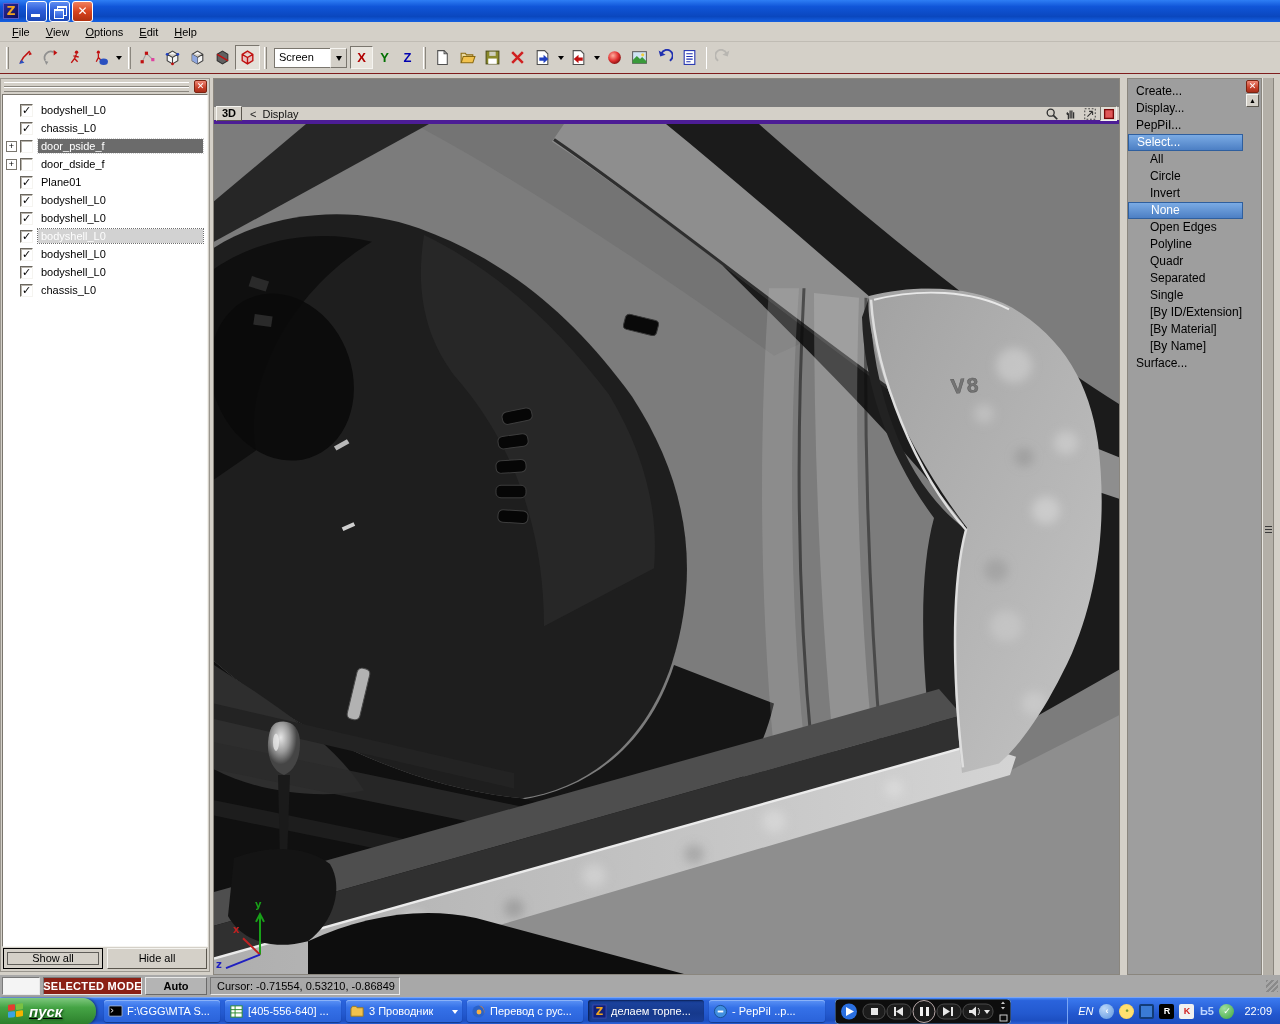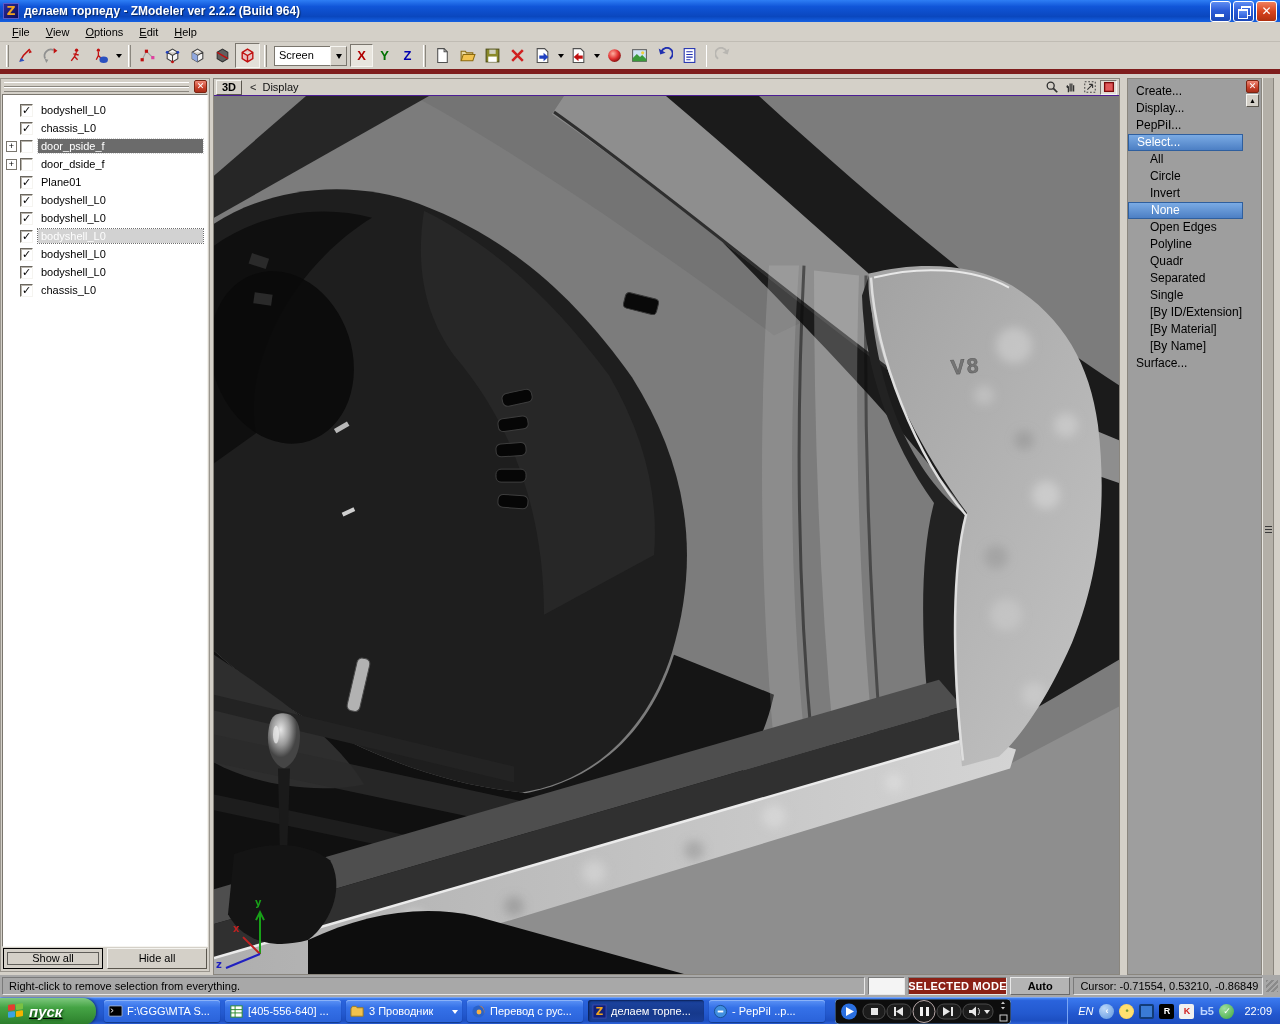--- a/index.html
+++ b/index.html
@@ -26,21 +26,21 @@
   .cap-btn.rest::after{content:"";position:absolute;left:4px;top:7px;width:8px;height:7px;border:1px solid #fff;border-top-width:2px;background:linear-gradient(180deg,#5f8df2,#2c5cd8);}
 
   
   #menubar{position:absolute;left:0;top:22px;width:1280px;height:20px;background:#d4d0c8;
     display:flex;align-items:center;padding-left:4px;border-bottom:1px solid #c0bcb4;}
   .menu-item{padding:2px 8px;color:#000;}
   .menu-item u{text-decoration:underline;}
 
   
   #toolbar{position:absolute;left:0;top:42px;width:1280px;height:32px;background:#d4d0c8;
-    display:flex;align-items:center;padding-left:2px;border-bottom:5px solid #7f1d1d;}
+    display:flex;align-items:center;padding-left:2px;border-bottom:1px solid #7f1d1d;}
   .tgrip{width:3px;height:22px;margin:0 4px;border-left:1px solid #fff;border-right:1px solid #8a867e;}
   .tbar{width:1px;height:22px;margin:0 4px;background:#8a867e;border-right:1px solid #fff;}
   .tbtn{width:25px;height:25px;display:flex;align-items:center;justify-content:center;
     border:1px solid transparent;}
   .tbtn.pressed{border-color:#7a766e #f5f4f0 #f5f4f0 #7a766e;background:#e3e0d9;}
   .tbtn.disabled svg{opacity:.4;filter:grayscale(1);}
   .tbtn svg{width:17px;height:17px;}
   .tcaret{width:11px;height:25px;display:flex;align-items:center;justify-content:center;}
   .tcaret::after{content:"";border:3px solid transparent;border-top:4px solid #000;margin-top:4px;}
   .combo{display:flex;align-items:center;margin:0 3px;}
@@ -80,21 +80,21 @@
     flex:1;margin-right:4px;}
   #lp-btns{flex:none;height:24px;display:flex;padding:1px 2px 2px;gap:4px;}
   .lp-btn{flex:1;background:#d4d0c8;border:1px solid;border-color:#f5f4f0 #5a564e #5a564e #f5f4f0;
     text-align:center;line-height:18px;}
   .lp-btn.focused{outline:1px solid #000;outline-offset:-1px;box-shadow:inset 0 0 0 3px #d4d0c8, inset 0 0 0 4px rgba(0,0,0,.55);}
 
   
   #viewport{position:absolute;left:213px;top:78px;width:907px;height:897px;
     border:1px solid #8a867e;background:#7c7c7c;display:flex;flex-direction:column;}
   #vp-head{height:17px;background:#d4d0c8;display:flex;align-items:center;flex:none;
-    border-bottom:1px solid #4c1d95;padding:0 2px;}
+    border-bottom:4px solid #4c1d95;padding:0 2px;margin-top:28px;}
   #vp-3d{width:26px;height:15px;font-weight:bold;font-size:11px;text-align:center;line-height:13px;
     background:#d4d0c8;border:1px solid;border-color:#f5f4f0 #5a564e #5a564e #f5f4f0;margin-right:8px;}
   #vp-back{margin-right:6px;color:#222;}
   #vp-crumb{color:#111;}
   #vp-tools{margin-left:auto;display:flex;align-items:center;gap:2px;}
   .vp-tool{width:17px;height:15px;display:flex;align-items:center;justify-content:center;}
   .vp-tool svg{width:14px;height:14px;}
   .vp-tool.active{border:1px solid;border-color:#7a766e #f5f4f0 #f5f4f0 #7a766e;background:#e0ddd6;}
   #vp-canvas{flex:1;position:relative;}
   #vp-canvas svg.scene{position:absolute;inset:0;width:100%;height:100%;}
@@ -156,21 +156,20 @@
   #tray .lang{color:#fff;font-size:11px;font-style:italic;}
   .tray-ic{width:15px;height:15px;display:flex;align-items:center;justify-content:center;
     font-size:9px;font-weight:bold;border-radius:2px;}
   #tray .clock{color:#fff;font-size:11px;margin-left:4px;}
 </style>
 </head>
 <body>
 
 <div id="titlebar">
   <div id="app-icon">Z</div>
-  <div id="title-text">делаем торпеду - ZModeler ver 2.2.2 (Build 964)</div>
   <span class="cap-btn min"></span>
   <span class="cap-btn rest"></span>
   <span class="cap-btn close">✕</span>
 </div>
 
 <div id="menubar">
     <span class="menu-item"><u>F</u>ile</span>
     <span class="menu-item"><u>V</u>iew</span>
     <span class="menu-item"><u>O</u>ptions</span>
     <span class="menu-item"><u>E</u>dit</span>
@@ -574,21 +573,20 @@
 
 <div id="edgestrip">
   <span class="grip">
       <i></i>
       <i></i>
       <i></i>
     </span>
 </div>
 
 <div id="statusbar">
-  <div class="sb-seg" id="sb-hint">Right-click to remove selection from everything.</div>
   <div class="sb-seg" id="sb-white"></div>
   <div class="sb-seg" id="sb-mode">SELECTED MODE</div>
   <div class="sb-seg" id="sb-auto">Auto</div>
   <div class="sb-seg" id="sb-cursor">Cursor: -0.71554, 0.53210, -0.86849</div>
   <div id="sb-grip"></div>
 </div>
 
 <div id="taskbar">
   <div id="startbtn">
     <span class="flag">

